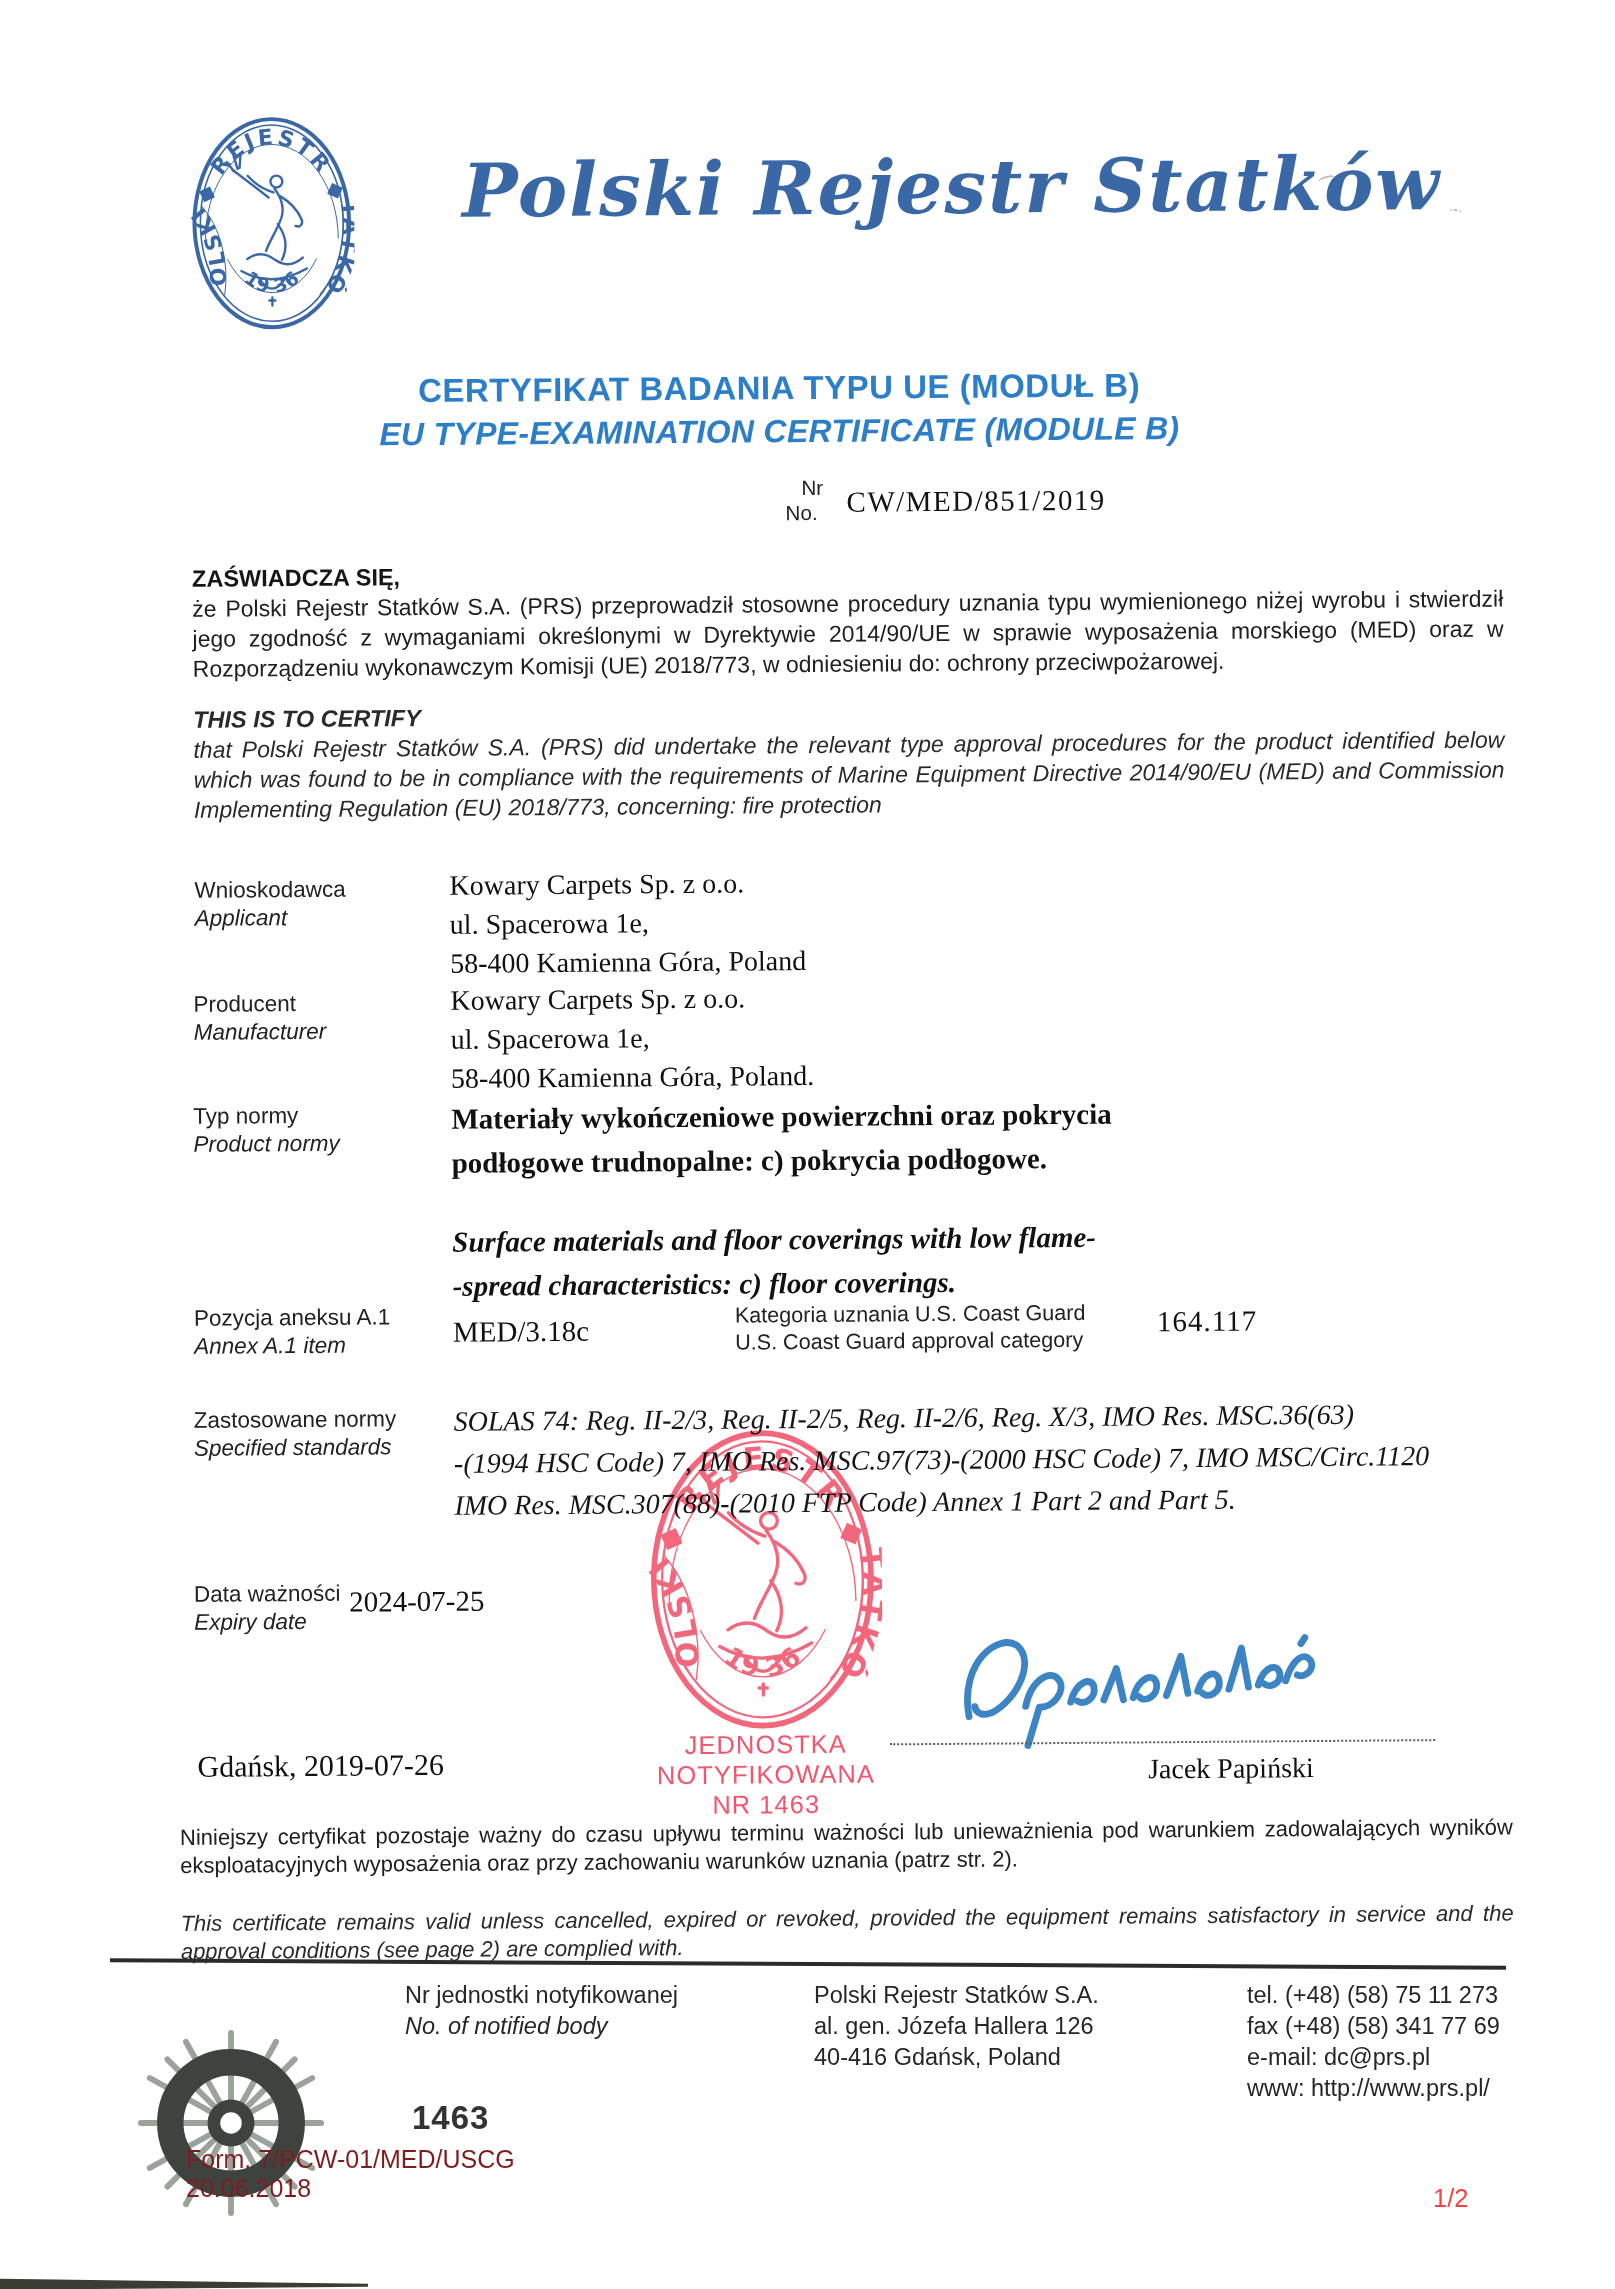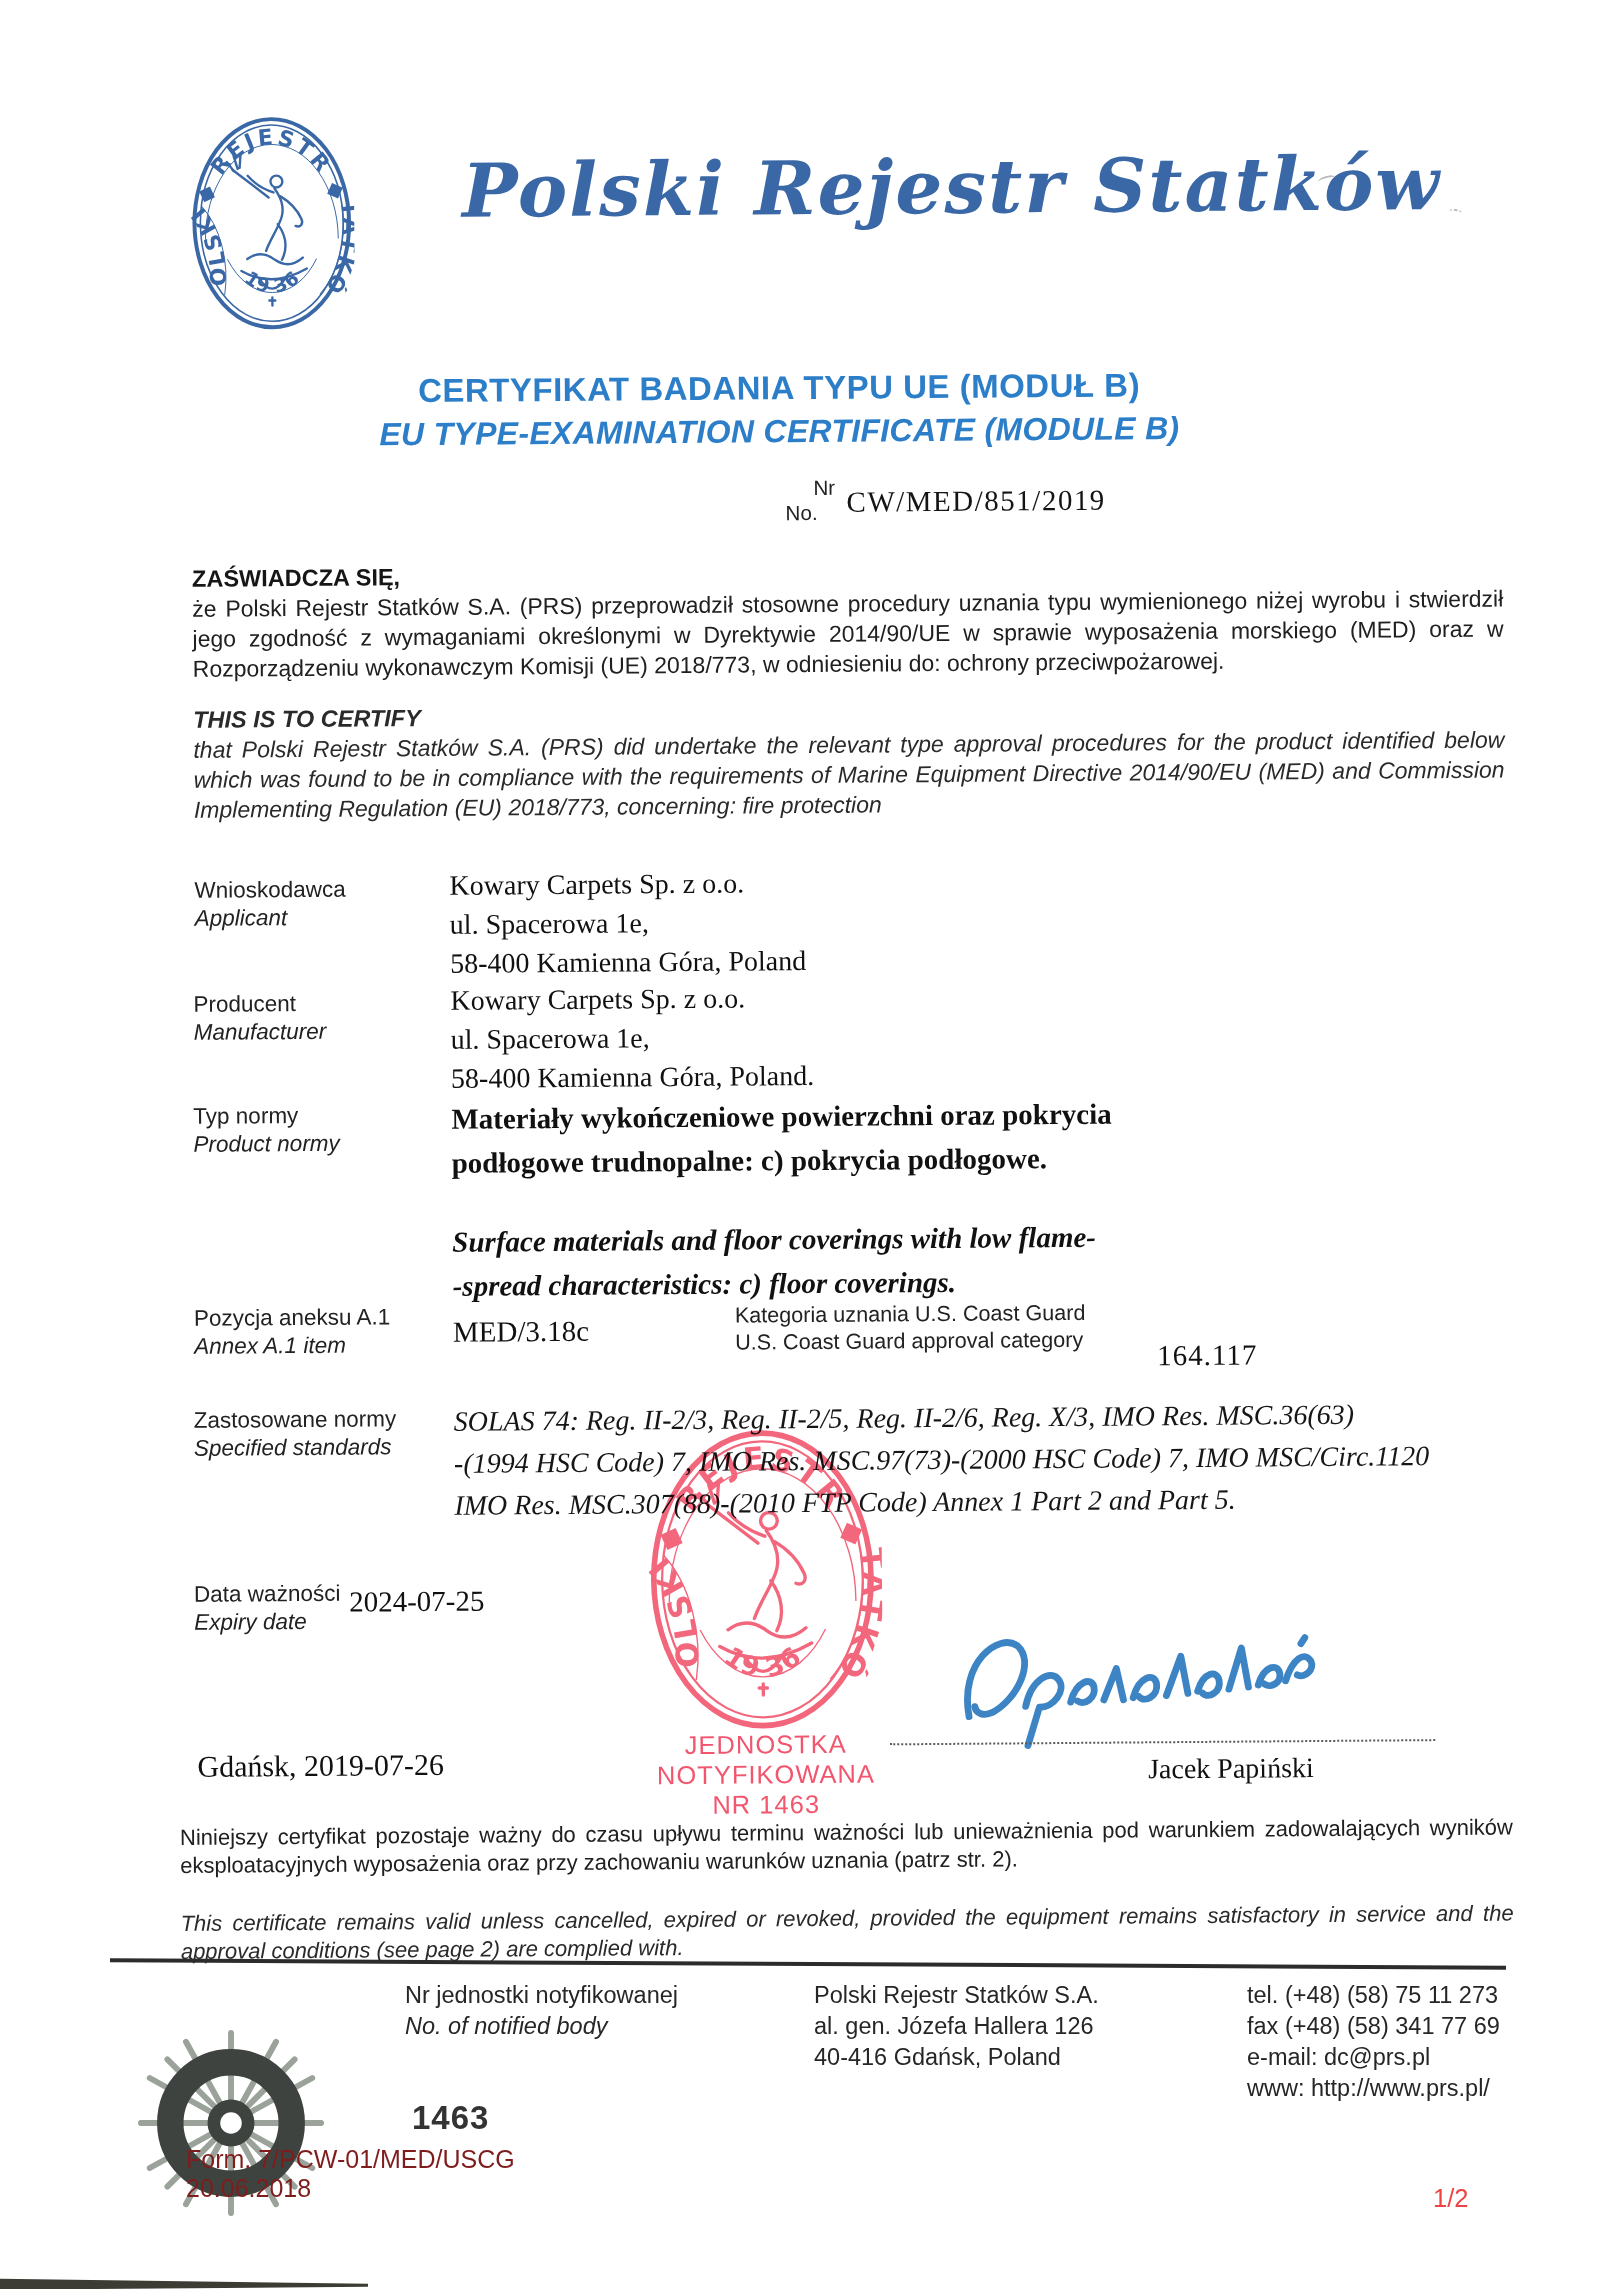--- a/index.html
+++ b/index.html
@@ -100,21 +100,21 @@
   <div class="abs" id="script-title">Polski Rejestr Statków</div>
   <div class="abs pencil" style="left:1325px;top:180px;transform:rotate(-14deg);"></div>
   <div class="abs pencil" style="left:1455px;top:214px;width:13.7px;transform:rotate(8deg);border-top-style:dotted;"></div>
 
   <div class="abs" id="title-block">
     <div id="title-pl">CERTYFIKAT BADANIA TYPU UE (MODUŁ B)</div>
     <div id="title-en">EU TYPE-EXAMINATION CERTIFICATE (MODULE B)</div>
   </div>
 
   <div class="abs" id="nr-labels">
-    <div style="margin-left:28px">Nr</div>
+    <div style="margin-left:16px">Nr</div>
     <div class="no">No.</div>
   </div>
   <div class="abs" id="nr-value">CW/MED/851/2019</div>
 
   <div class="abs head-pl" style="left:196px;top:561px;">ZAŚWIADCZA SIĘ,</div>
   <div class="abs para" style="left:196px;top:589px;width:1311px;">że Polski Rejestr Statków S.A. (PRS) przeprowadził stosowne procedury uznania typu wymienionego niżej wyrobu i stwierdził jego zgodność z wymaganiami określonymi w Dyrektywie 2014/90/UE w sprawie wyposażenia morskiego (MED) oraz w Rozporządzeniu wykonawczym Komisji (UE) 2018/773, w odniesieniu do: ochrony przeciwpożarowej.</div>
 
   <div class="abs head-en" style="left:196px;top:702px;">THIS IS TO CERTIFY</div>
   <div class="abs para italicp" style="left:196px;top:730px;width:1311px;">that Polski Rejestr Statków S.A. (PRS) did undertake the relevant type approval procedures for the product identified below which was found to be in compliance with the requirements of Marine Equipment Directive 2014/90/EU (MED) and Commission Implementing Regulation (EU) 2018/773, concerning: fire protection</div>
 
@@ -153,21 +153,21 @@
 
   <div class="abs flabel" style="left:192px;top:1300px;">
     <div>Pozycja aneksu A.1</div>
     <div class="en">Annex A.1 item</div>
   </div>
   <div class="abs bigserif" style="left:451px;top:1313px;">MED/3.18c</div>
   <div class="abs smalllabel" style="left:733px;top:1302px;">
     <div>Kategoria uznania U.S. Coast Guard</div>
     <div class="en">U.S. Coast Guard approval category</div>
   </div>
-  <div class="abs bigserif" style="left:1155px;top:1342px;letter-spacing:1px;">164.117</div>
+  <div class="abs bigserif" style="left:1155px;top:1308px;letter-spacing:1px;">164.117</div>
 
   <div class="abs flabel" style="left:191px;top:1402px;">
     <div>Zastosowane normy</div>
     <div class="en">Specified standards</div>
   </div>
   <div class="abs stdval" style="left:451px;top:1398px;width:1019px;">
     <div>SOLAS 74: Reg. II-2/3, Reg. II-2/5, Reg. II-2/6, Reg. X/3, IMO Res. MSC.36(63)</div>
     <div>-(1994 HSC Code) 7, IMO Res. MSC.97(73)-(2000 HSC Code) 7, IMO MSC/Circ.1120</div>
     <div>IMO Res. MSC.307(88)-(2010 FTP Code) Annex 1 Part 2 and Part 5.</div>
   </div>

